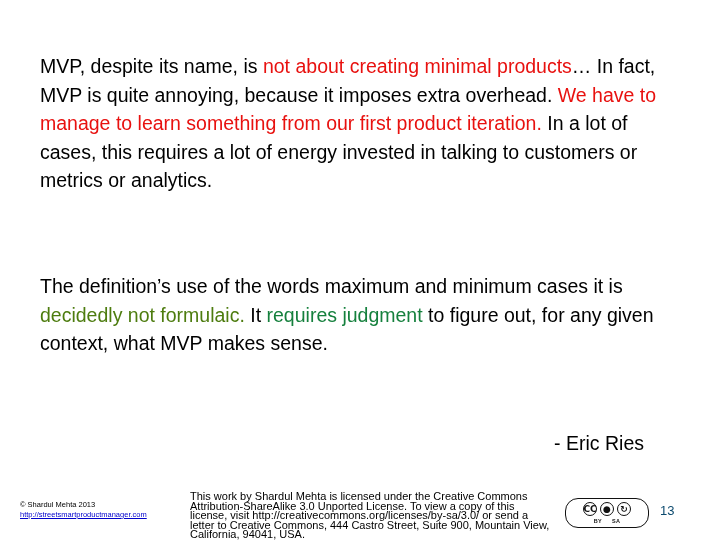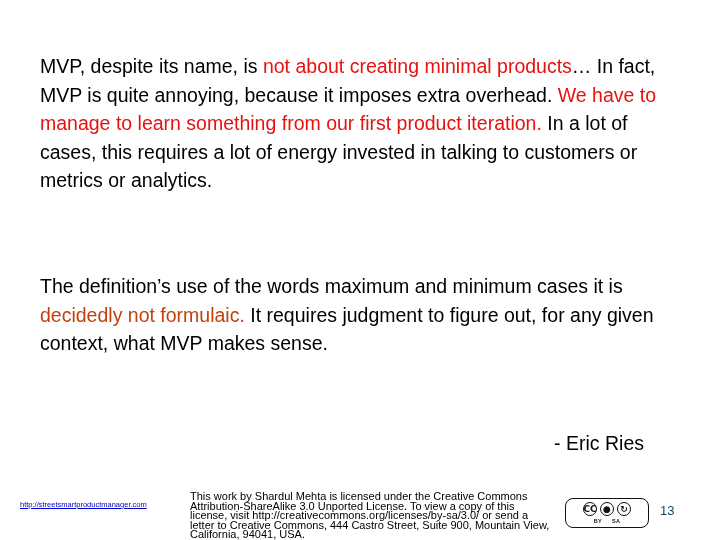--- a/index.html
+++ b/index.html
@@ -87,21 +87,21 @@
   }
 
   .cc-badge {
     position: absolute;
     left: 565px;
     top: 6px;
     width: 84px;
     height: 30px;
     background: #ffffff;
     border: 1px solid #111111;
-    border-radius: 8px;
+    border-radius: 13px;
     display: flex;
     flex-direction: column;
     justify-content: center;
     align-items: center;
     box-sizing: border-box;
   }
   .cc-row {
     display: flex;
     align-items: center;
     gap: 3px;
@@ -139,27 +139,28 @@
     color: #0c4a6e;
   }
 </style>
 </head>
 <body>
 
 <div class="slide">
 
   <div class="body-text"><span>MVP, despite its name, is </span><span style="color: rgb(232, 17, 15);">not about creating minimal products</span><span>… In fact, MVP is quite annoying, because it imposes extra overhead. </span><span style="color: rgb(232, 17, 15);">We have to manage to learn something from our first product iteration.</span><span> In a lot of cases, this requires a lot of energy invested in talking to customers or metrics or analytics.</span></div>
 
-  <div class="para2"><span>The definition’s use of the words maximum and minimum cases it is </span><span style="color: #c2410c;">decidedly not formulaic.</span><span> It </span><span style="color: #000000;">requires judgment</span><span> to figure out, for any given context, what MVP makes sense.</span></div>
+  <div class="para2"><span>The definition’s use of the words maximum and minimum cases it is </span><span style="color: #4d7c0f;">decidedly not formulaic.</span><span> It </span><span style="color: #15803d;">requires judgment</span><span> to figure out, for any given context, what MVP makes sense.</span></div>
 
   <div class="attribution">- Eric Ries</div>
 
   <div class="footer">
 
     <div class="copyright">
+      <div>© Shardul Mehta 2013</div>
       <a href="#">http://streetsmartproductmanager.com</a>
     </div>
 
     <div class="license">This work by Shardul Mehta is licensed under the Creative Commons Attribution-ShareAlike 3.0 Unported License. To view a copy of this license, visit http://creativecommons.org/licenses/by-sa/3.0/ or send a letter to Creative Commons, 444 Castro Street, Suite 900, Mountain View, California, 94041, USA.</div>
 
     <div class="cc-badge">
       <div class="cc-row">
         <span class="cc-circle">CC</span>
         <span class="cc-circle">●</span>
         <span class="cc-circle">↻</span>

